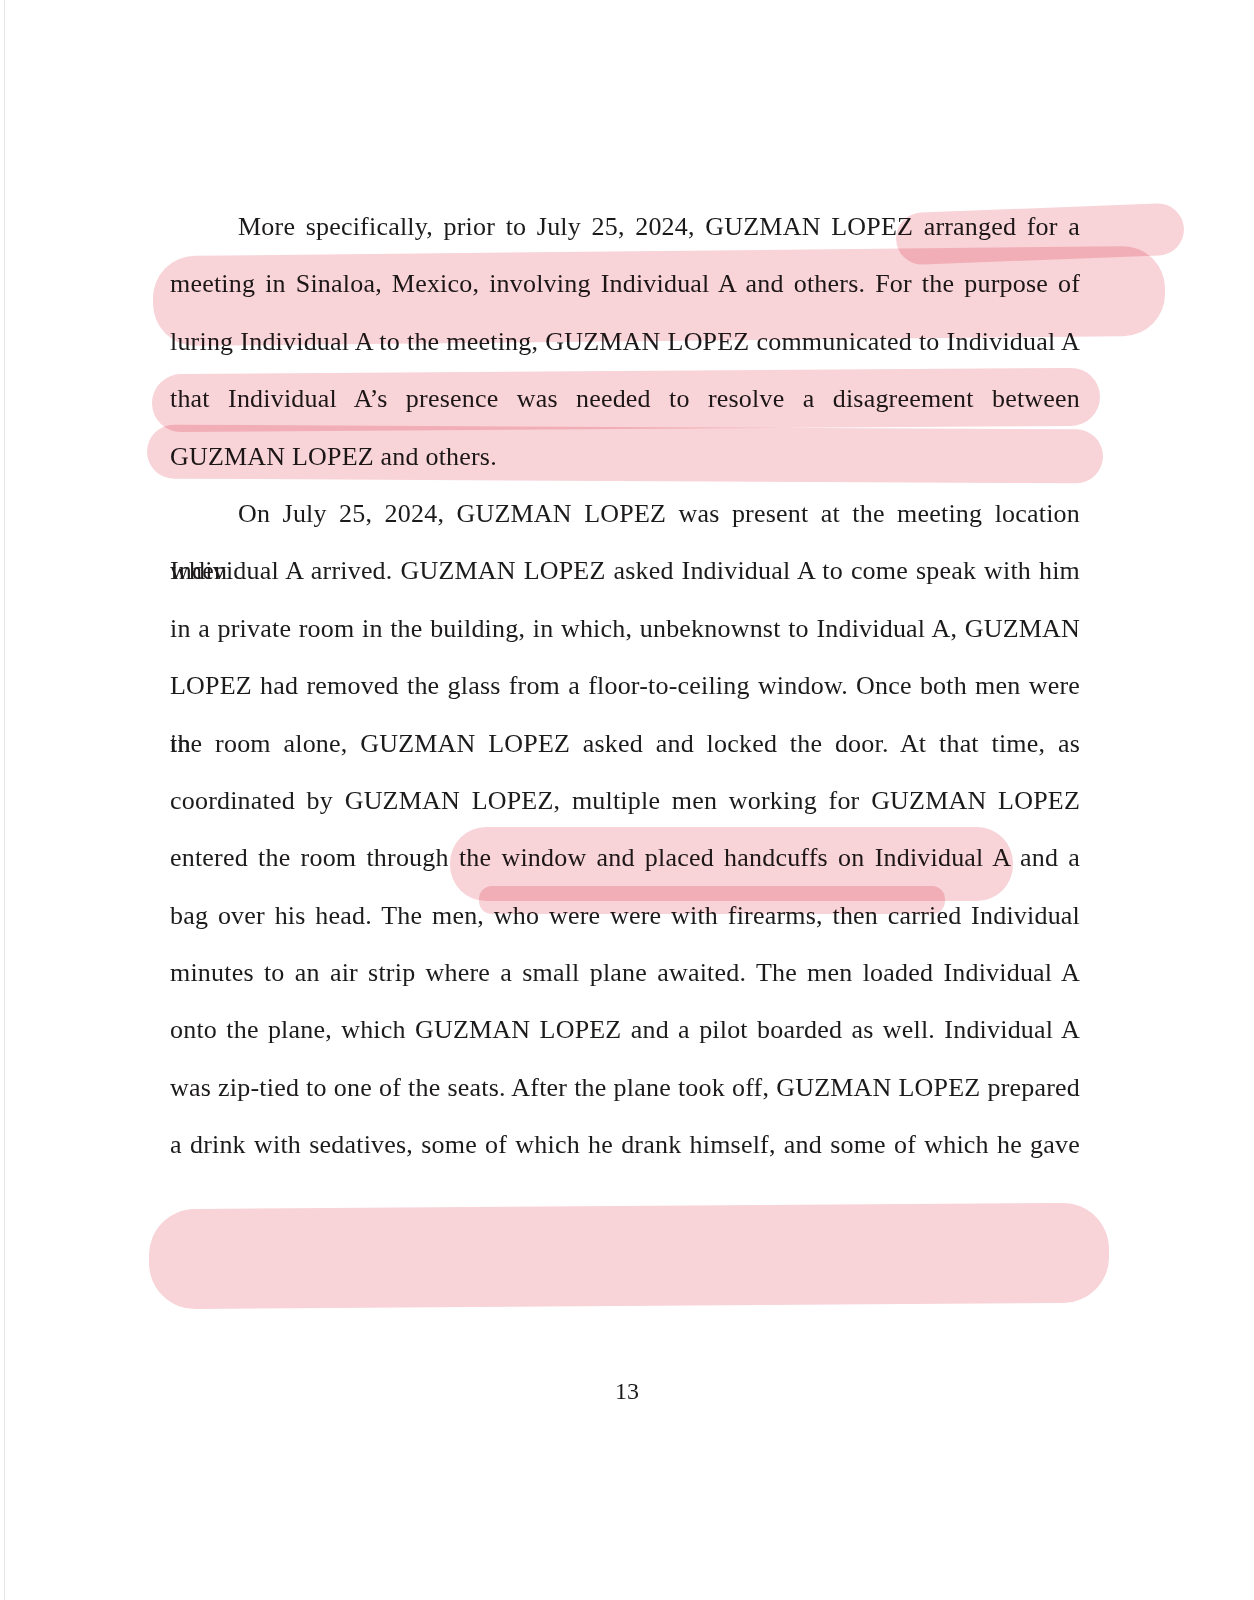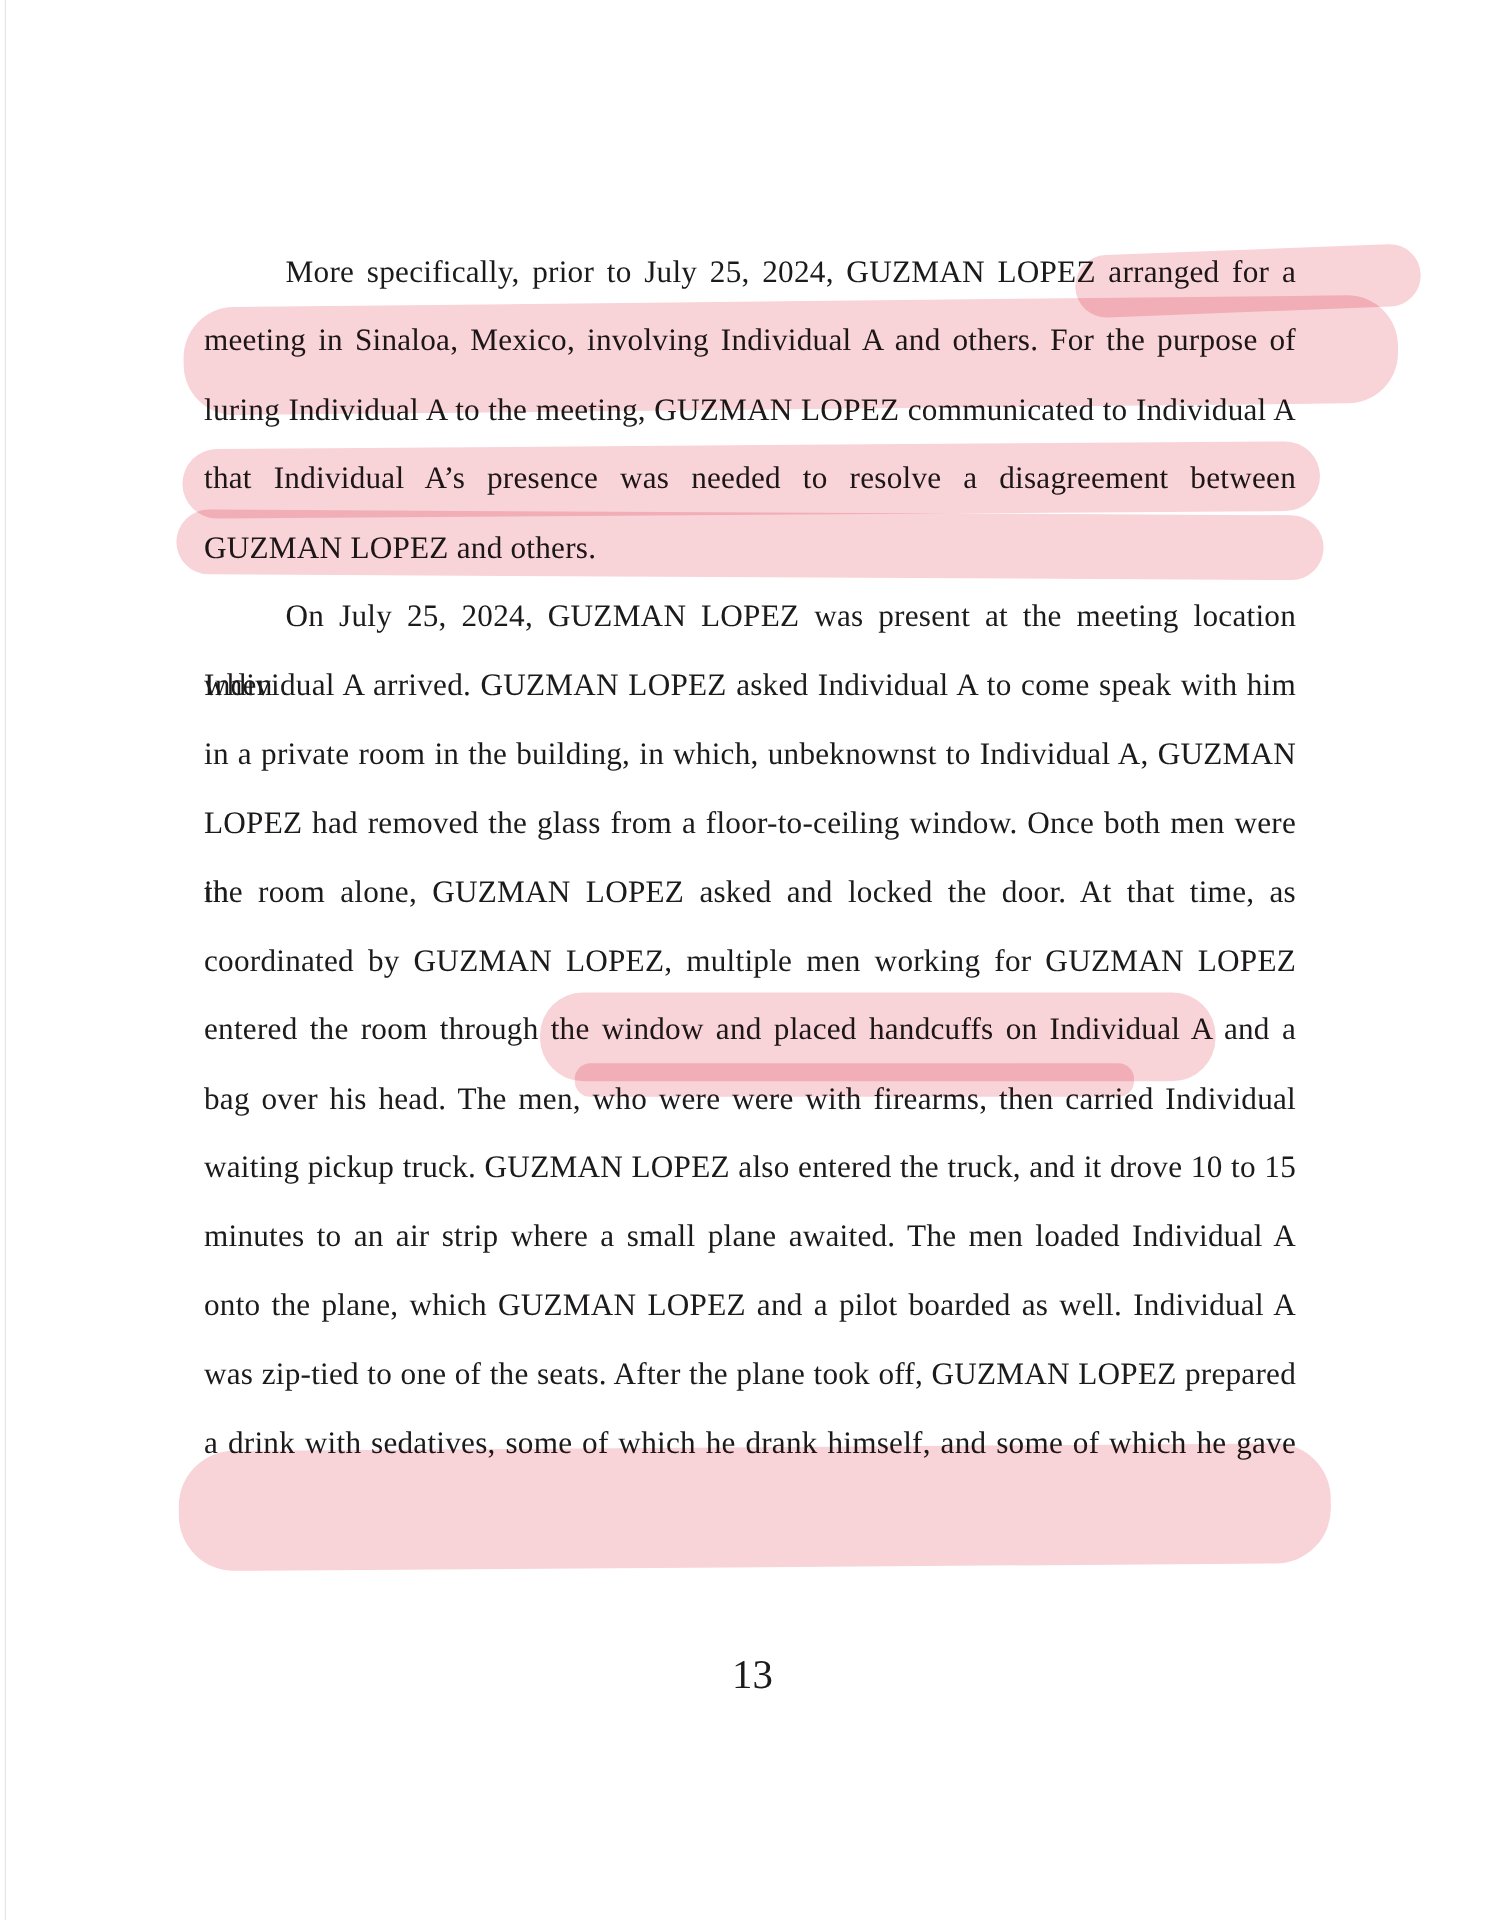--- a/index.html
+++ b/index.html
@@ -41,21 +41,21 @@
     text-align-last: justify;
   }
   .ln.indent { text-indent: 68px; }
   .ln.para-end { text-align-last: left; }
   #page-number {
     position: absolute;
     left: 0;
     top: 1378px;
     width: 100%;
     text-align: center;
-    font-size: 34px;
+    font-size: 24px;
     color: #1c1a1a;
     z-index: 1;
   }
   
   .hl {
     position: absolute;
     background: #f8d3d8;
     mix-blend-mode: multiply;
     pointer-events: none;
     z-index: 2;
@@ -82,21 +82,20 @@
       <div class="ln">that Individual A’s presence was needed to resolve a disagreement between</div>
       <div class="ln para-end">GUZMAN LOPEZ and others.</div>
       <div class="ln indent">On July 25, 2024, GUZMAN LOPEZ was present at the meeting location when</div>
       <div class="ln">Individual A arrived. GUZMAN LOPEZ asked Individual A to come speak with him</div>
       <div class="ln">in a private room in the building, in which, unbeknownst to Individual A, GUZMAN</div>
       <div class="ln">LOPEZ had removed the glass from a floor-to-ceiling window. Once both men were in</div>
       <div class="ln">the room alone, GUZMAN LOPEZ asked and locked the door. At that time, as</div>
       <div class="ln">coordinated by GUZMAN LOPEZ, multiple men working for GUZMAN LOPEZ</div>
       <div class="ln">entered the room through the window and placed handcuffs on Individual A and a</div>
       <div class="ln">bag over his head. The men, who were were with firearms, then carried Individual</div>
-      <div class="ln">waiting pickup truck. GUZMAN LOPEZ also entered the truck, and it drove 10 to 15</div>
       <div class="ln">minutes to an air strip where a small plane awaited. The men loaded Individual A</div>
       <div class="ln">onto the plane, which GUZMAN LOPEZ and a pilot boarded as well. Individual A</div>
       <div class="ln">was zip-tied to one of the seats. After the plane took off, GUZMAN LOPEZ prepared</div>
       <div class="ln">a drink with sedatives, some of which he drank himself, and some of which he gave</div>
     </div>
 
   <div id="page-number">13</div>
 
   <div class="hl" id="hl-1a" style="background: rgb(248, 211, 216);"></div>
   <div class="hl" id="hl-1b" style="background: rgb(248, 211, 216);"></div>

